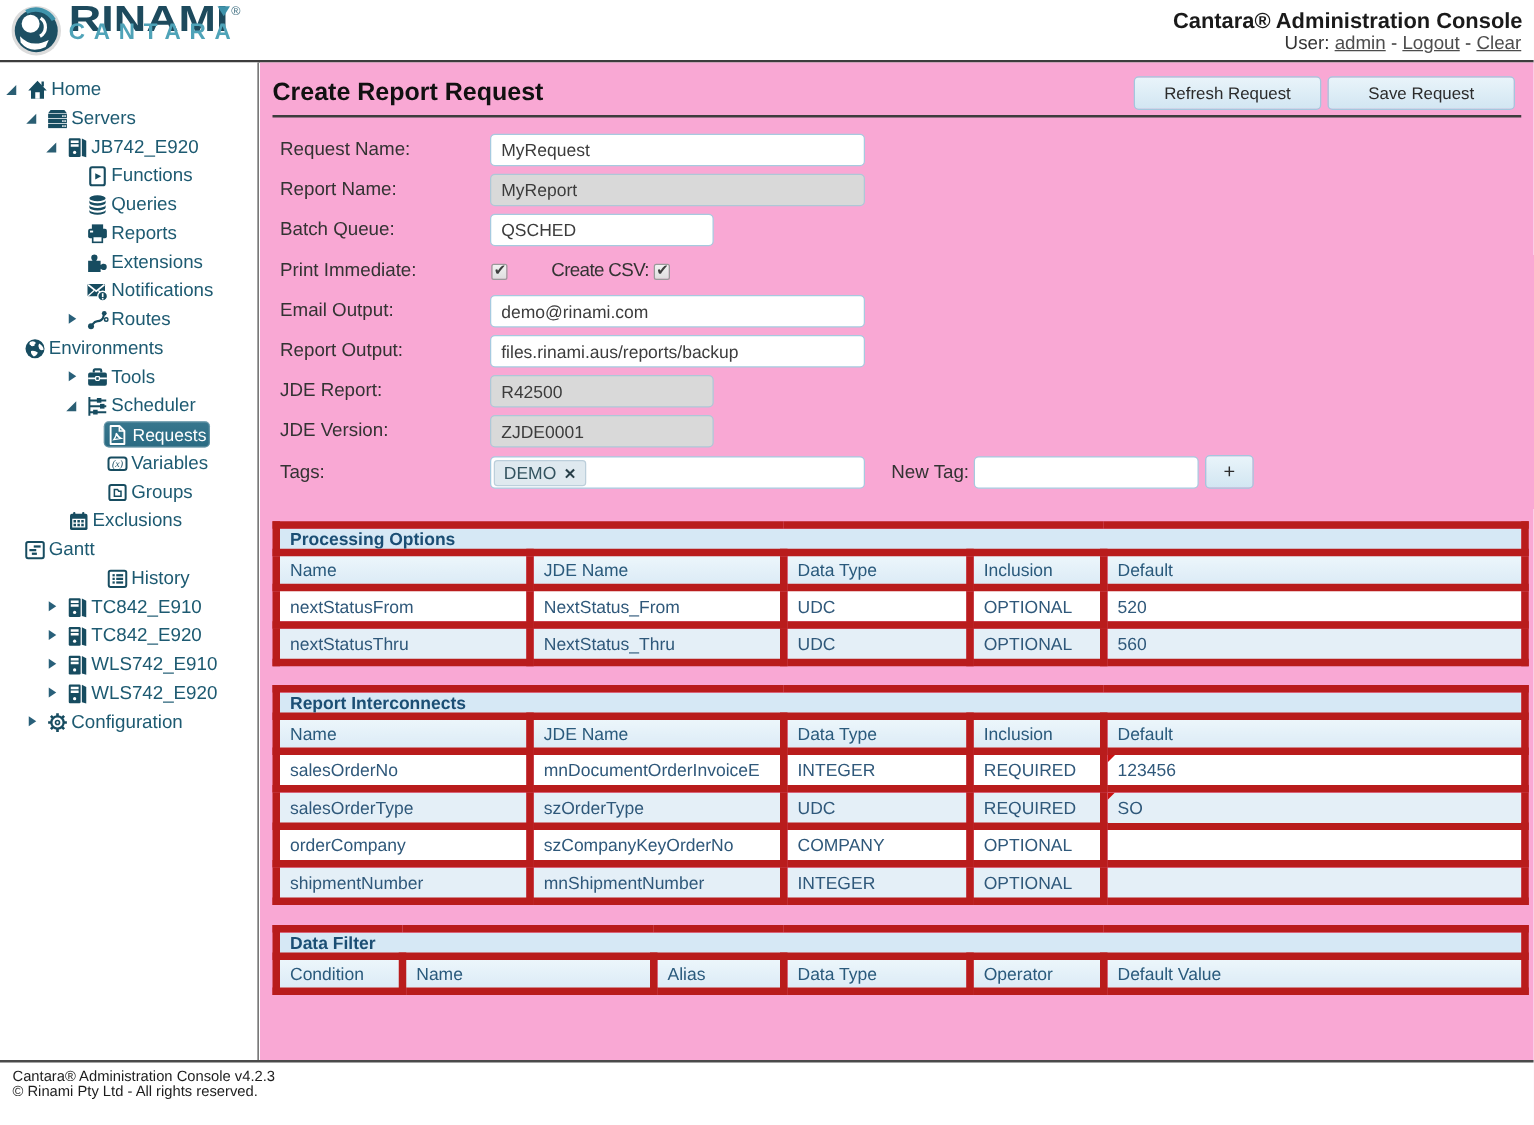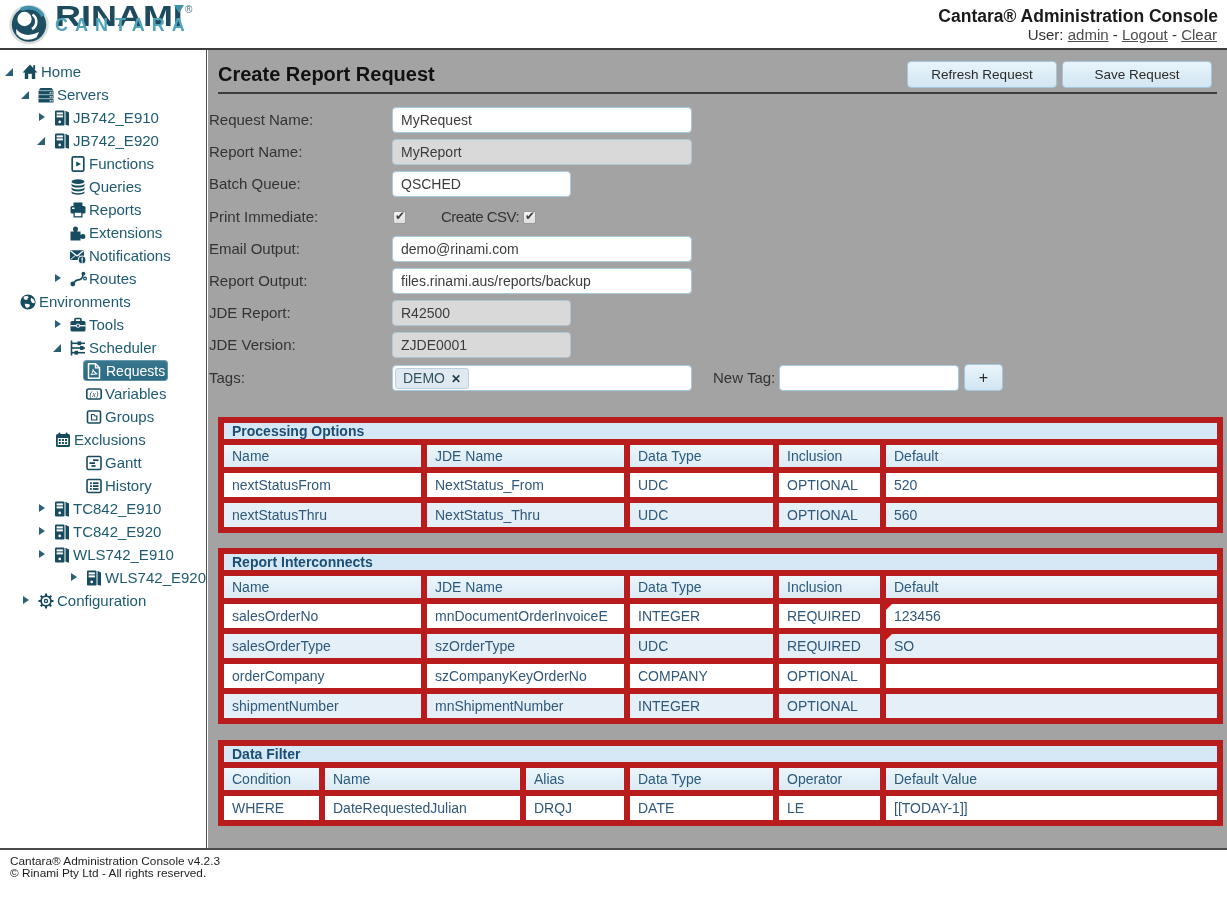--- a/index.html
+++ b/index.html
@@ -27,28 +27,28 @@
 .trow { height:23px; display:flex; align-items:center; font-size:15px; color:#1d5a71; white-space:nowrap; }
 .arr { width:16px; height:16px; flex:0 0 16px; margin-right:3px; position:relative; }
 .arr.c::before { content:""; position:absolute; left:5px; top:3.5px; border-left:6.5px solid #29607a; border-top:4.5px solid transparent; border-bottom:4.5px solid transparent; }
 .arr.e::before { content:""; position:absolute; left:3px; top:4px; border-right:8px solid #2a5e73; border-top:8px solid transparent; }
 .ticn { width:18px; height:18px; flex:0 0 18px; margin-right:2px; }
 .ticn svg { display:block; }
 .sel { background:linear-gradient(#38778e,#2a6a82); border-radius:4px; color:#fff; display:flex; align-items:center; height:21px; font-size:14px; margin-left:-2px; padding:0 3px 0 2px; box-shadow:inset 0 0 0 1px rgba(255,255,255,.25); }
 .sel .ticn { margin-right:3px; }
 
 
-#main { position:absolute; left:208px; top:50px; width:1019px; height:798px; background:#a3a3a3; }
+#main { position:absolute; left:208px; top:50px; width:1019px; height:798px; background:#f9a8d4; }
 h1 { position:absolute; left:10px; top:13px; font-size:20px; color:#111; }
 #rule { position:absolute; left:10px; top:42px; width:999px; height:2px; background:#3d3d3d; }
 .btn { position:absolute; height:27px; border:1px solid #a3c7de; border-radius:4px; background:linear-gradient(#e9f4fa,#d2e6f2); font-size:13.5px; color:#2b2b2b; text-align:center; line-height:25px; }
 #btn1 { left:699px; top:11px; width:150px; }
 #btn2 { left:854px; top:11px; width:150px; }
 
-.flabel { position:absolute; left:1px; font-size:15px; color:#333; line-height:26px; }
+.flabel { position:absolute; left:16px; font-size:15px; color:#333; line-height:26px; }
 .inp { position:absolute; left:184px; height:26px; border:1px solid #a6cadf; border-radius:4px; background:#fff; font-size:14px; color:#3c3c3c; line-height:24px; padding-left:8px; white-space:nowrap; }
 .inp.dis { background:#d9d9d9; border-color:#aec8d7; }
 .w300 { width:300px; } .w180 { width:179px; }
 .cb { position:absolute; width:13px; height:13px; border:1px solid #9a9a9a; border-radius:2px; background:linear-gradient(#f2f2f2,#dedede); }
 .cb::before { content:"✔"; position:absolute; left:1px; top:-3px; font-size:12px; color:#3f3f3f; }
 .tagchip { display:inline-block; margin:2px 0 0 -6px; height:21px; background:#dfe9ef; border:1px solid #bccfdb; border-radius:3px; font-size:14px; color:#33535f; line-height:19px; padding:0 7px 0 7px; }
 .tagx { color:#273e48; font-size:12px; margin-left:6px; font-weight:bold; }
 
 
 table { position:absolute; left:10px; border-collapse:collapse; table-layout:fixed; width:999px; font-size:14px; }
@@ -112,37 +112,20 @@
                 <rect x="12.6" y="10.3" width="1.4" height="1.1"></rect>
                 <rect x="14.4" y="10.3" width="1.4" height="1.1"></rect>
                 <rect x="12.6" y="14.3" width="1.4" height="1.1"></rect>
                 <rect x="14.4" y="14.3" width="1.4" height="1.1"></rect>
               </g>
             </svg>
           </span>
           <span>Servers</span>
         </div>
         <div class="trow" style="padding-left: 34px;">
-          <span class="arr c"></span>
-          <span class="ticn">
-            <svg width="18" height="18" viewBox="0 0 18 18">
-              <g fill="#174c60">
-                <rect x="2" y="1.5" width="9.5" height="15" rx="1"></rect>
-                <path d="M12.5 1.8 L16 3.5 V16.8 L12.5 15.8 Z"></path>
-              </g>
-              <g fill="#fff">
-                <rect x="3.6" y="3.4" width="6.3" height="2"></rect>
-                <rect x="3.6" y="6.4" width="6.3" height="2"></rect>
-                <circle cx="6.7" cy="12.9" r="1.3"></circle>
-              </g>
-            </svg>
-          </span>
-          <span>JB742_E910</span>
-        </div>
-        <div class="trow" style="padding-left: 34px;">
           <span class="arr e"></span>
           <span class="ticn">
             <svg width="18" height="18" viewBox="0 0 18 18">
               <g fill="#174c60">
                 <rect x="2" y="1.5" width="9.5" height="15" rx="1"></rect>
                 <path d="M12.5 1.8 L16 3.5 V16.8 L12.5 15.8 Z"></path>
               </g>
               <g fill="#fff">
                 <rect x="3.6" y="3.4" width="6.3" height="2"></rect>
                 <rect x="3.6" y="6.4" width="6.3" height="2"></rect>
@@ -315,21 +298,21 @@
                 <rect x="7.9" y="8" width="2" height="2"></rect>
                 <rect x="11" y="8" width="2" height="2"></rect>
                 <rect x="4.8" y="11" width="2" height="2"></rect>
                 <rect x="7.9" y="11" width="2" height="2"></rect>
                 <rect x="11" y="11" width="2" height="2"></rect>
               </g>
             </svg>
           </span>
           <span>Exclusions</span>
         </div>
-        <div class="trow" style="padding-left: 66px;">
+        <div class="trow" style="">
           <span class="arr "></span>
           <span class="ticn">
             <svg width="18" height="18" viewBox="0 0 18 18">
               <rect x="2" y="2.5" width="14" height="13" rx="1.5" fill="none" stroke="#174c60" stroke-width="1.6"></rect>
               <g fill="#174c60">
                 <rect x="8" y="5.3" width="5.5" height="1.8"></rect>
                 <rect x="4.5" y="8.2" width="5.5" height="1.8"></rect>
                 <rect x="6.5" y="11.1" width="4" height="1.8"></rect>
               </g>
             </svg>
@@ -397,21 +380,21 @@
               </g>
               <g fill="#fff">
                 <rect x="3.6" y="3.4" width="6.3" height="2"></rect>
                 <rect x="3.6" y="6.4" width="6.3" height="2"></rect>
                 <circle cx="6.7" cy="12.9" r="1.3"></circle>
               </g>
             </svg>
           </span>
           <span>WLS742_E910</span>
         </div>
-        <div class="trow" style="padding-left: 34px; justify-content: flex-end;">
+        <div class="trow" style="padding-left: 34px;">
           <span class="arr c"></span>
           <span class="ticn">
             <svg width="18" height="18" viewBox="0 0 18 18">
               <g fill="#174c60">
                 <rect x="2" y="1.5" width="9.5" height="15" rx="1"></rect>
                 <path d="M12.5 1.8 L16 3.5 V16.8 L12.5 15.8 Z"></path>
               </g>
               <g fill="#fff">
                 <rect x="3.6" y="3.4" width="6.3" height="2"></rect>
                 <rect x="3.6" y="6.4" width="6.3" height="2"></rect>
@@ -575,28 +558,20 @@
             <td class="tcap" colspan="6">Data Filter</td>
           </tr>
     <tr class="thead">
             <td>Condition</td>
             <td>Name</td>
             <td>Alias</td>
             <td>Data Type</td>
             <td>Operator</td>
             <td>Default Value</td>
           </tr>
-    <tr class="trA">
-            <td>WHERE</td>
-            <td>DateRequestedJulian</td>
-            <td>DRQJ</td>
-            <td>DATE</td>
-            <td>LE</td>
-            <td>[[TODAY-1]]</td>
-          </tr>
   </tbody>
       </table>
 </div>
 
 <div id="ftline"></div>
 <div id="footer">Cantara® Administration Console v4.2.3<br>© Rinami Pty Ltd - All rights reserved.</div>
 
 </div>
 
 </body></html>

